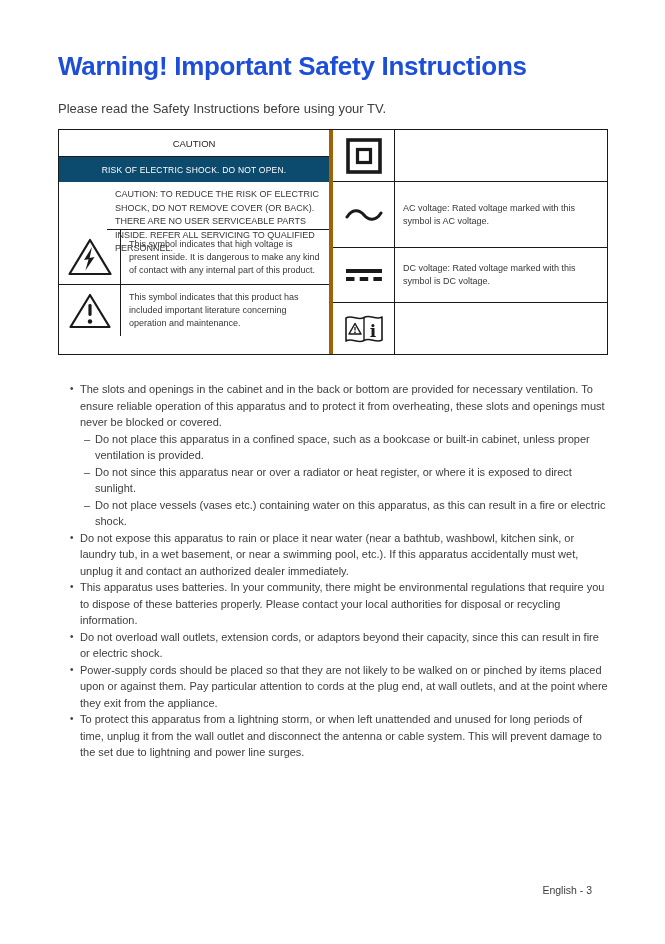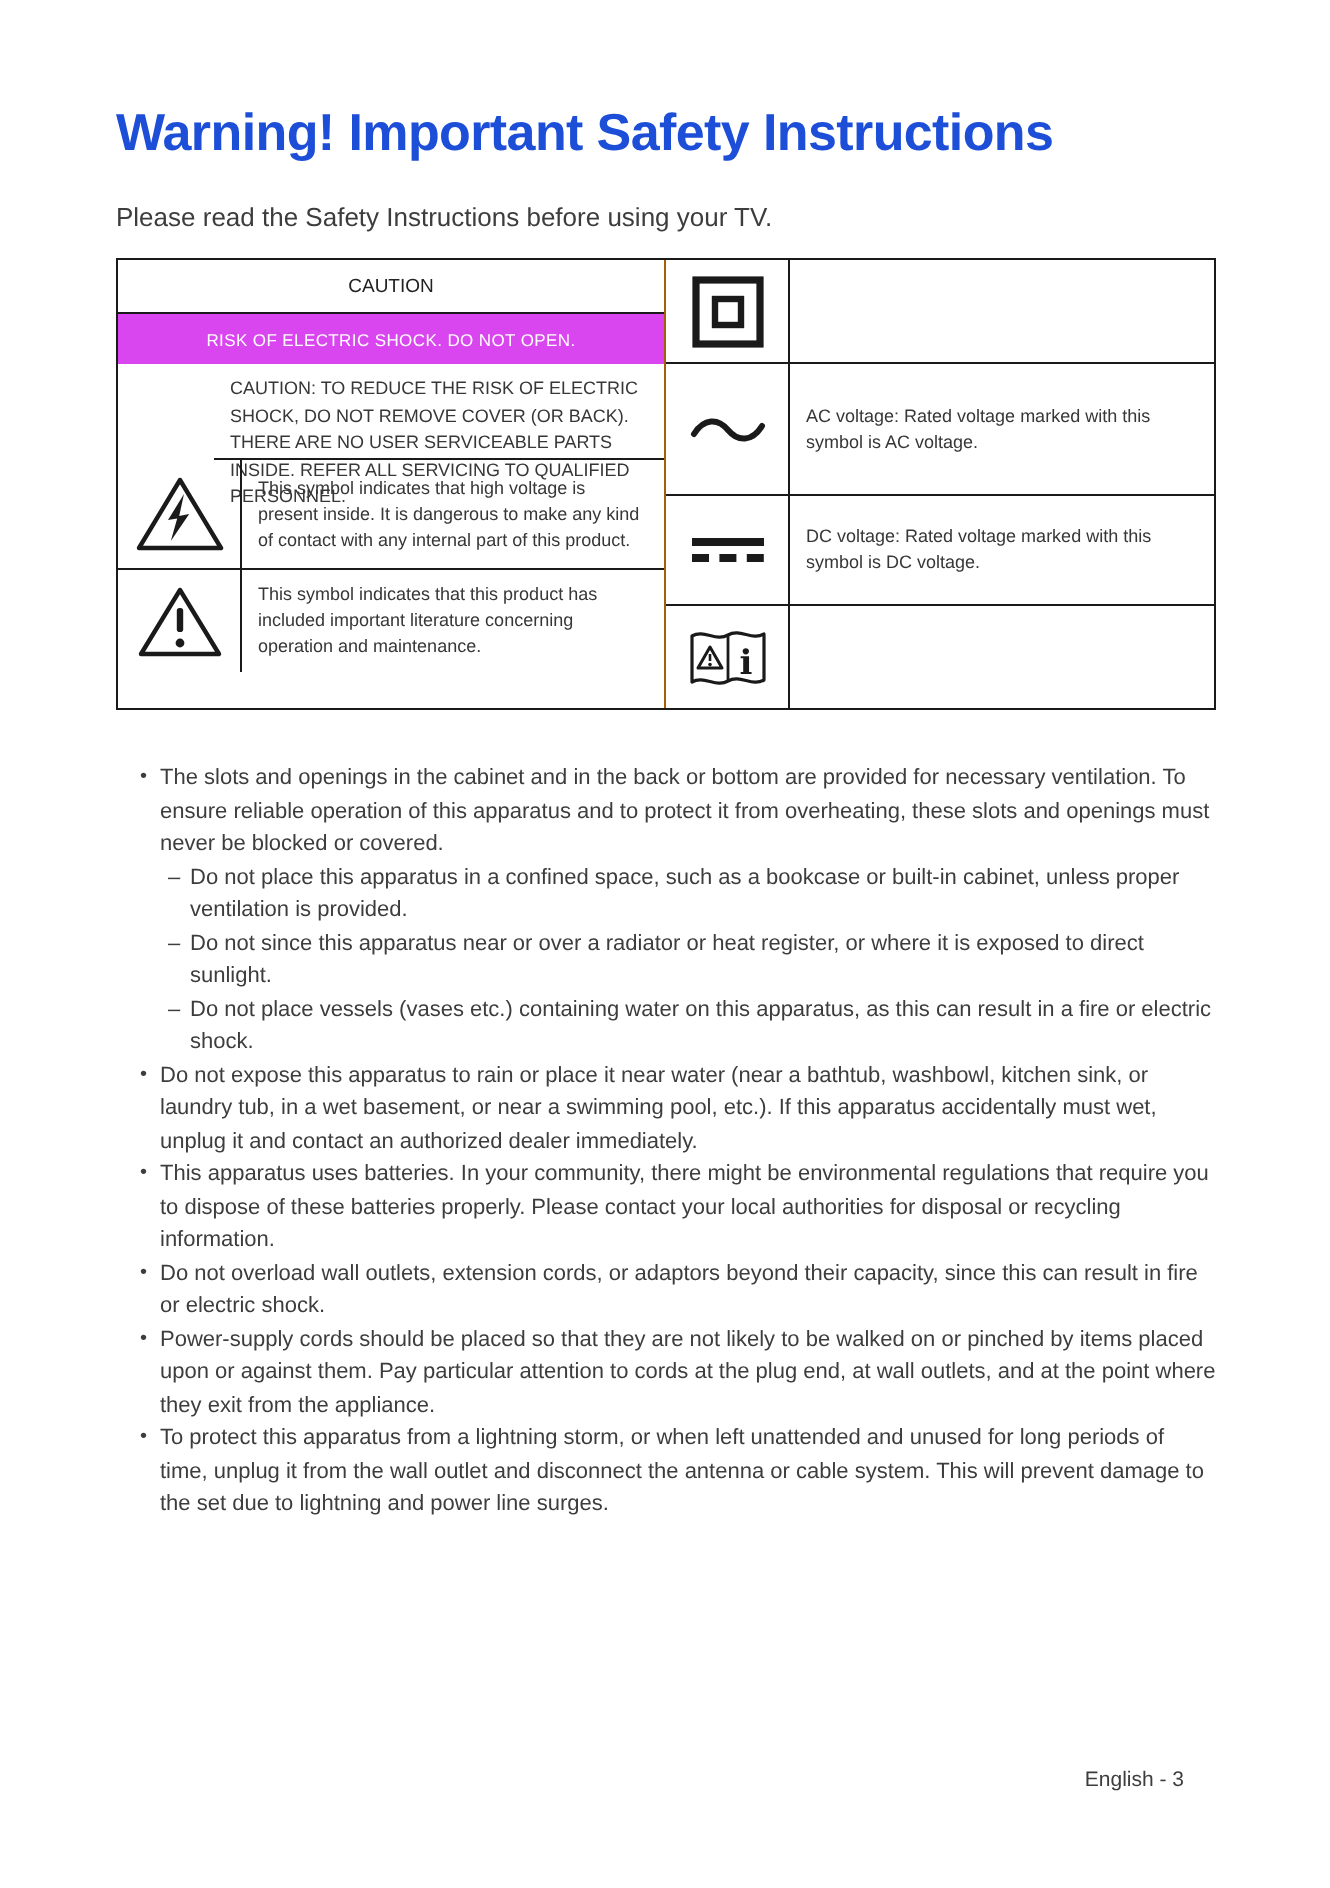--- a/index.html
+++ b/index.html
@@ -28,32 +28,32 @@
   }
 
   
   .sym-table {
     margin-top: 13px;
     width: 550px;
     display: flex;
     border: 1px solid #1a1a1a;
     background: #fff;
   }
-  .t-left { width: 50%; border-right: 1px solid #a16207; }
+  .t-left { width: 50%; border-right: 4px solid #a16207; }
   .t-right { width: 50%; }
 
   .caution-hdr {
     height: 27px;
     border-bottom: 1px solid #1a1a1a;
     display: flex; align-items: center; justify-content: center;
     font-size: 9.5px; color: #222;
   }
   .risk-band {
     height: 25px;
-    background: #d946ef;
+    background: #0c4a6e;
     color: #ffffff;
     display: flex; align-items: center; justify-content: center;
     font-size: 8.5px;
     letter-spacing: 0.2px;
   }
   .caution-text {
     height: 48px;
     border-bottom: 1px solid #1a1a1a;
     padding: 6px 8px 0 8px;
     font-size: 9px; line-height: 13.5px; color: #373737; margin-left: 48px;

